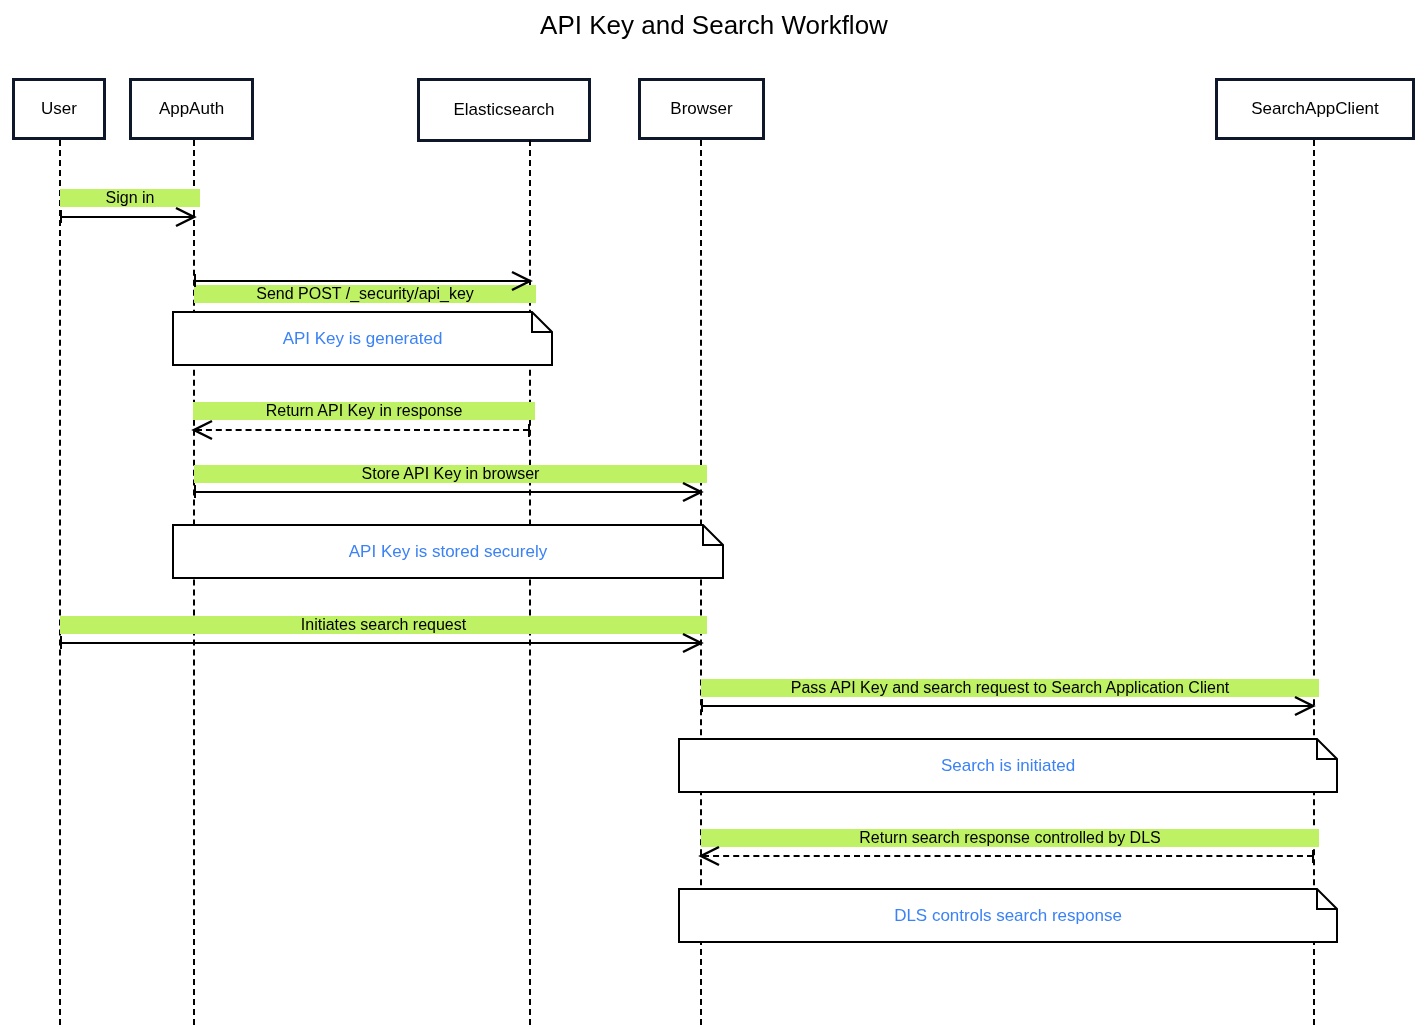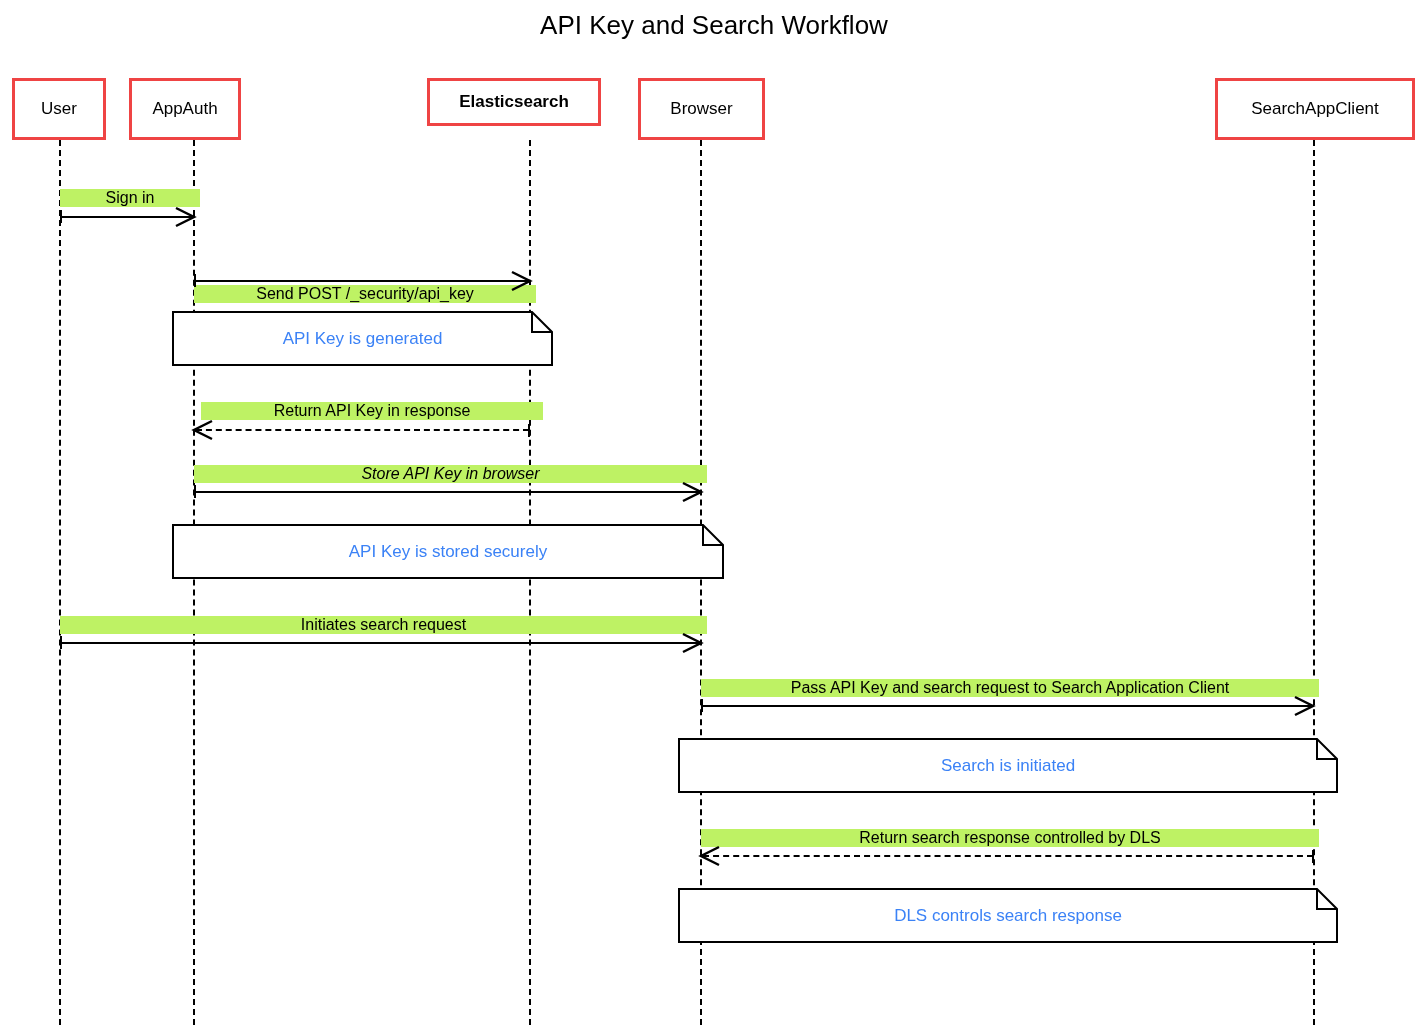--- a/index.html
+++ b/index.html
@@ -22,21 +22,21 @@
     width: 1428px;
     text-align: center;
     font-size: 26px;
     color: #000000;
     letter-spacing: 0px;
   }
   
   .participant {
     position: absolute;
     box-sizing: border-box;
-    border: 3px solid #ef4444;
+    border: 3px solid #0f172a;
     background: #ffffff;
     display: flex;
     align-items: center;
     justify-content: center;
     font-size: 17px;
     color: #000000;
   }
   
   .lifeline {
     position: absolute;
@@ -103,25 +103,25 @@
 <body>
 
 <div id="canvas">
 
   <div class="diagram-title">API Key and Search Workflow</div>
 
   <div class="participant" style="left:12px; top:78px; width:94px; height:62px;">
     <span>User</span>
   </div>
 
-  <div class="participant" style="left:129px; top:78px; width:112px; height:62px;">
+  <div class="participant" style="left:129px; top:78px; width:125px; height:62px;">
     <span>AppAuth</span>
   </div>
 
-  <div class="participant" style="left:427px; top:78px; width:174px; height:48px;font-weight:bold;">
+  <div class="participant" style="left:417px; top:78px; width:174px; height:64px;">
     <span>Elasticsearch</span>
   </div>
 
   <div class="participant" style="left:1215px; top:78px; width:200px; height:62px;">
     <span>SearchAppClient</span>
   </div>
 
   <div class="participant" style="left:638px; top:78px; width:127px; height:62px;">
     <span>Browser</span>
   </div>
@@ -147,28 +147,28 @@
   </svg>
 
   <div class="note" style="left:172px; top:311px; width:381px; height:55px;">
     <svg width="381" height="55" viewBox="0 0 381 55">
       <path d="M1,1 L360,1 L380,21 L380,54 L1,54 Z" fill="#ffffff" stroke="#000000" stroke-width="2"></path>
       <path d="M360,1 L360,21 L380,21" fill="none" stroke="#000000" stroke-width="2"></path>
     </svg>
     <div class="note-text">API Key is generated</div>
   </div>
 
-  <div class="msg-label" style="left:201px; top:402px; width:336px;">Return API Key in response</div>
+  <div class="msg-label" style="left:193px; top:402px; width:336px;">Return API Key in response</div>
   <div class="msg-tick" style="left:528px; top:424px;"></div>
   <div class="msg-line dashed" style="left:196px; top:429px; width:333px;"></div>
   <svg class="msg-arrow" style="left:192px; top:419px;" width="22" height="22" viewBox="0 0 22 22">
     <polyline points="20,2 2,11 20,20" fill="none" stroke="#000000" stroke-width="2.5"></polyline>
   </svg>
 
-  <div class="msg-label" style="left:194px; top:465px; width:507px;font-style:italic;">Store API Key in browser</div>
+  <div class="msg-label" style="left:194px; top:465px; width:507px;">Store API Key in browser</div>
   <div class="msg-tick" style="left:194px; top:485px;"></div>
   <div class="msg-line" style="left:194px; top:491px; width:507px;"></div>
   <svg class="msg-arrow" style="left:681px; top:481px;" width="22" height="22" viewBox="0 0 22 22">
     <polyline points="2,2 20,11 2,20" fill="none" stroke="#000000" stroke-width="2.5"></polyline>
   </svg>
 
   <div class="note" style="left:172px; top:524px; width:552px; height:55px;">
     <svg width="552" height="55" viewBox="0 0 552 55">
       <path d="M1,1 L531,1 L551,21 L551,54 L1,54 Z" fill="#ffffff" stroke="#000000" stroke-width="2"></path>
       <path d="M531,1 L531,21 L551,21" fill="none" stroke="#000000" stroke-width="2"></path>

